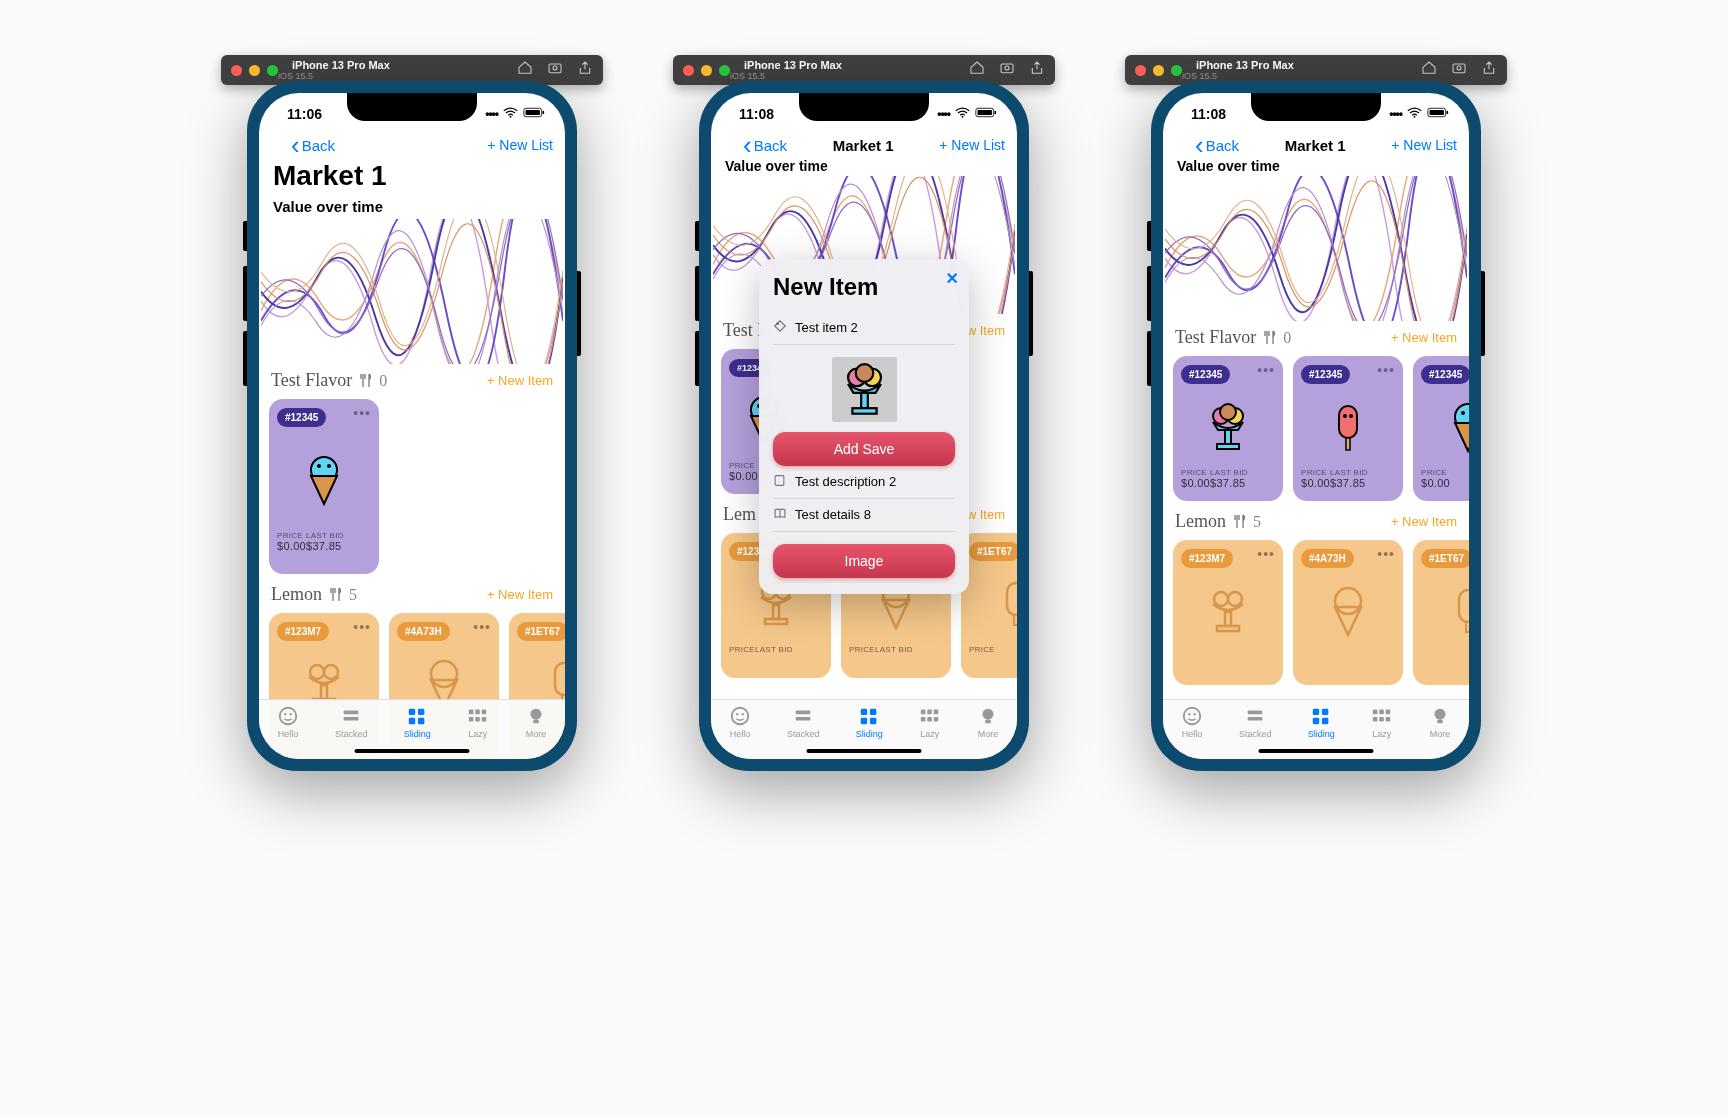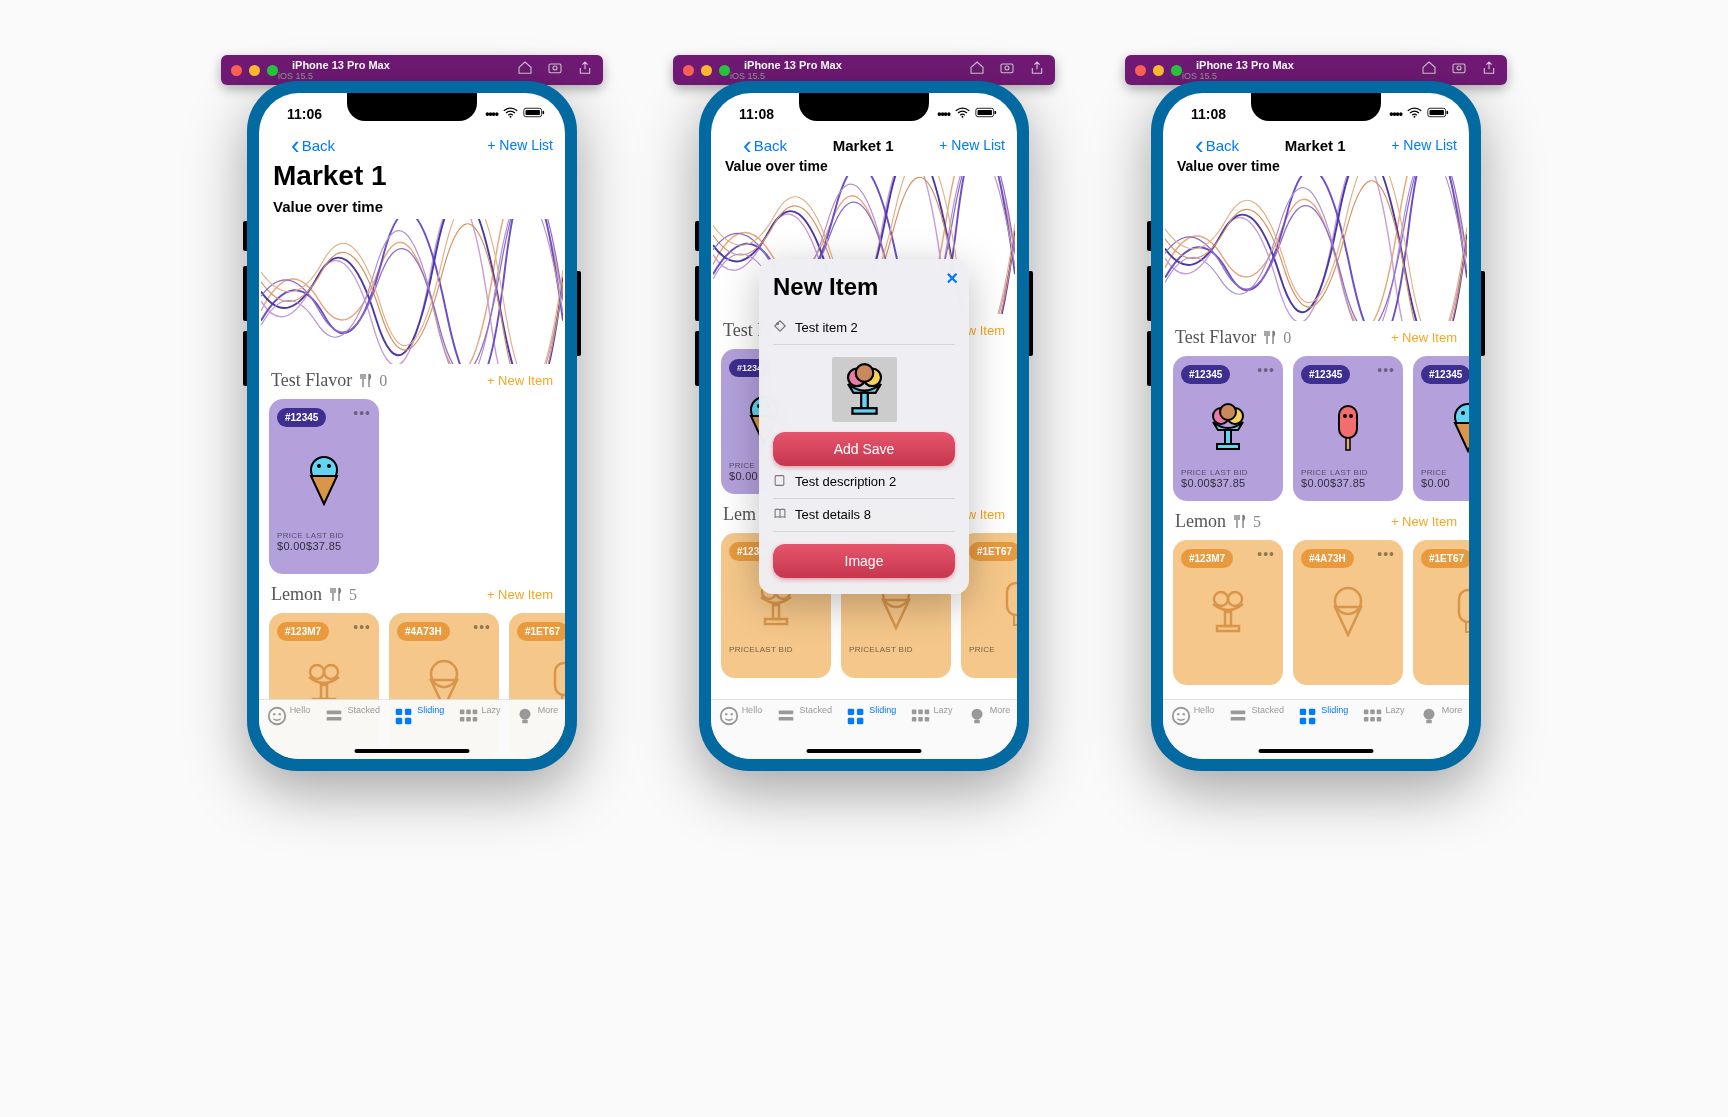--- a/index.html
+++ b/index.html
@@ -1,33 +1,33 @@
 <!DOCTYPE html>
 <html><head>
 <meta charset="utf-8">
 <style>
 * { box-sizing: border-box; margin: 0; padding: 0; }
 body { background: #fafafa; font-family: -apple-system, BlinkMacSystemFont, "Segoe UI", Helvetica, Arial, sans-serif; width: 1728px; height: 1117px; position: relative; }
 
 .phones-row { display: flex; gap: 70px; justify-content: center; padding-top: 55px; }
 
 
-.sim-toolbar { width: 382px; height: 30px; background: #701a75; border-radius: 6px; display: flex; align-items: center; padding: 0 10px; margin: 0 auto 0; position: relative; box-shadow: 0 4px 12px rgba(0,0,0,.3); }
+.sim-toolbar { width: 382px; height: 30px; background: #404040; border-radius: 6px; display: flex; align-items: center; padding: 0 10px; margin: 0 auto 0; position: relative; box-shadow: 0 4px 12px rgba(0,0,0,.3); }
 .sim-toolbar .dots { display: flex; gap: 7px; }
 .dot { width: 11px; height: 11px; border-radius: 50%; }
 .dot.r { background: #ff5f57; } .dot.y { background: #febc2e; } .dot.g { background: #28c840; }
 .sim-title { color: #fff; font-size: 11px; font-weight: 600; margin-left: 14px; line-height: 1; }
 .sim-subtitle { color: #999; font-size: 9px; font-weight: 400; }
 .sim-actions { margin-left: auto; display: flex; gap: 14px; }
 .sim-actions svg { width: 16px; height: 16px; }
 .sim-actions .ic { color: #ccc; }
 
 
 .phone-wrap { display: flex; flex-direction: column; align-items: center; }
-.phone { width: 330px; height: 690px; background: #0369a1; border-radius: 50px; padding: 12px; position: relative; box-shadow: 0 20px 60px rgba(0,0,0,.35); margin-top: -4px; }
+.phone { width: 330px; height: 690px; background: #0c4a6e; border-radius: 50px; padding: 12px; position: relative; box-shadow: 0 20px 60px rgba(0,0,0,.35); margin-top: -4px; }
 .phone::before { content: ""; position: absolute; left: -4px; top: 140px; width: 4px; height: 30px; background: #000; border-radius: 2px 0 0 2px; }
 .phone::after { content: ""; position: absolute; left: -4px; top: 185px; width: 4px; height: 55px; background: #000; border-radius: 2px 0 0 2px; box-shadow: 0 65px 0 #000; }
 .phone .pwr { position: absolute; right: -4px; top: 190px; width: 4px; height: 85px; background: #000; border-radius: 0 2px 2px 0; }
 
 .screen { width: 100%; height: 100%; background: #fff; border-radius: 40px; overflow: hidden; position: relative; }
 .notch { position: absolute; top: 0; left: 50%; transform: translateX(-50%); width: 130px; height: 28px; background: #000; border-radius: 0 0 18px 18px; z-index: 50; }
 
 .status-bar { height: 42px; display: flex; align-items: center; justify-content: space-between; padding: 0 20px 0 28px; font-weight: 600; font-size: 14px; }
 .status-bar .right { display: flex; align-items: center; gap: 5px; font-size: 12px; }
 .status-bar .sig { letter-spacing: -1px; }
@@ -61,21 +61,21 @@
 .card .id-pill { background: #3d2e8f; color: #fff; font-size: 10px; font-weight: 700; padding: 4px 8px; border-radius: 10px; display: inline-block; }
 .cards-row.orange .card .id-pill { background: #e89a3c; }
 .card .more { position: absolute; right: 8px; top: 6px; color: rgba(0,0,0,.4); font-size: 14px; letter-spacing: 1px; }
 .card .img { width: 70px; height: 70px; margin: 8px auto 6px; display: flex; align-items: center; justify-content: center; }
 .card.tall .img { height: 90px; }
 .card .price-row { display: flex; justify-content: flex-start; font-size: 8px; color: rgba(0,0,0,.55); text-transform: uppercase; letter-spacing: .3px; }
 .card .price-row .v { font-size: 11px; color: rgba(0,0,0,.75); display: block; }
 
 
 .tab-bar { position: absolute; bottom: 0; left: 0; right: 0; height: 60px; background: rgba(250,250,250,.96); border-top: 1px solid rgba(0,0,0,.1); display: flex; justify-content: space-around; align-items: flex-start; padding-top: 5px; }
-.tab { display: flex; flex-direction: row; align-items: flex-start; gap: 2px; color: #999; font-size: 9px; }
+.tab { display: flex; flex-direction: column; align-items: center; gap: 2px; color: #999; font-size: 9px; }
 .tab.active { color: #007aff; }
 .tab .ico { width: 22px; height: 22px; }
 .home-ind { position: absolute; bottom: 6px; left: 50%; transform: translateX(-50%); width: 115px; height: 4px; background: #000; border-radius: 3px; }
 
 
 .modal-overlay { position: absolute; inset: 0; display: flex; align-items: center; justify-content: center; z-index: 40; }
 .modal { width: 210px; background: rgba(238,238,242,.96); backdrop-filter: blur(20px); border-radius: 14px; padding: 14px 14px 16px; box-shadow: 0 10px 40px rgba(0,0,0,.25); position: relative; }
 .modal h3 { font-size: 24px; font-weight: 700; margin-bottom: 10px; }
 .modal .close { position: absolute; right: 10px; top: 10px; color: #007aff; font-size: 16px; font-weight: 700; }
 .modal .field { display: flex; align-items: center; gap: 8px; padding: 8px 0; border-bottom: 1px solid rgba(0,0,0,.1); font-size: 13px; color: #000; }

